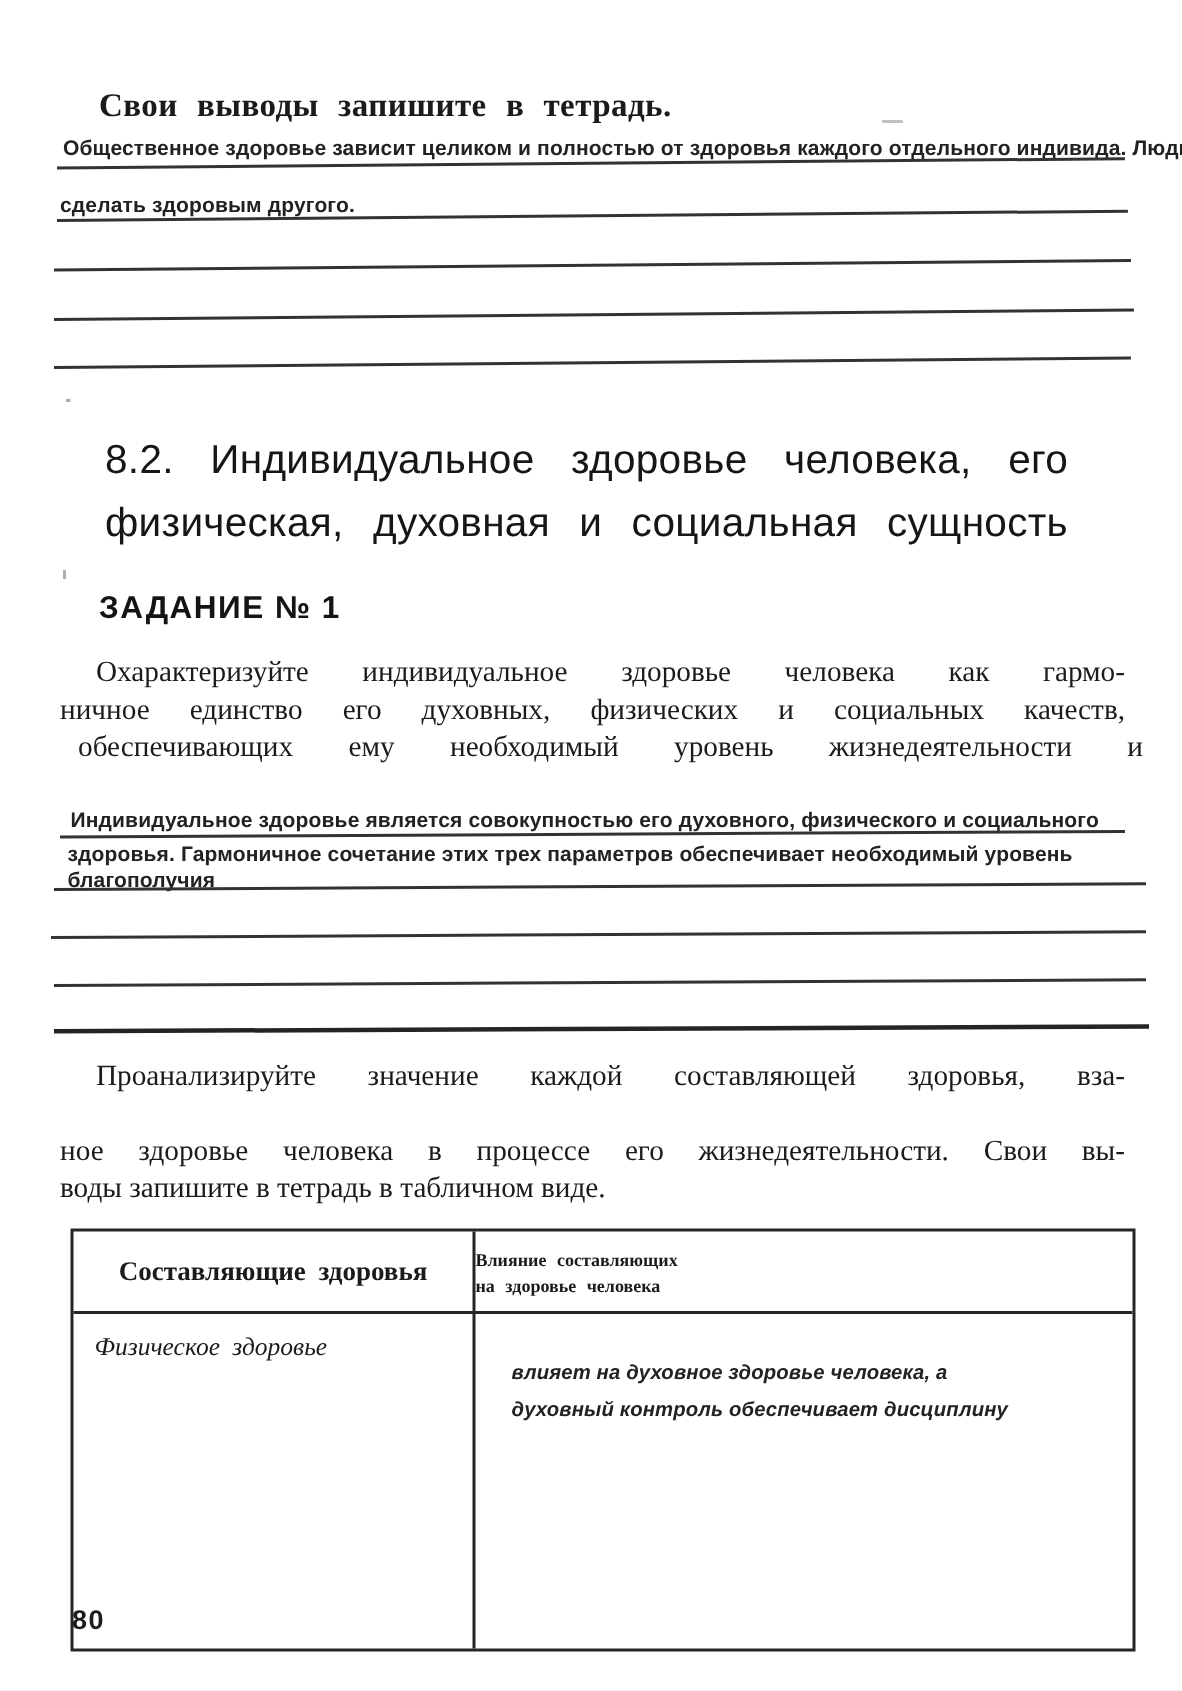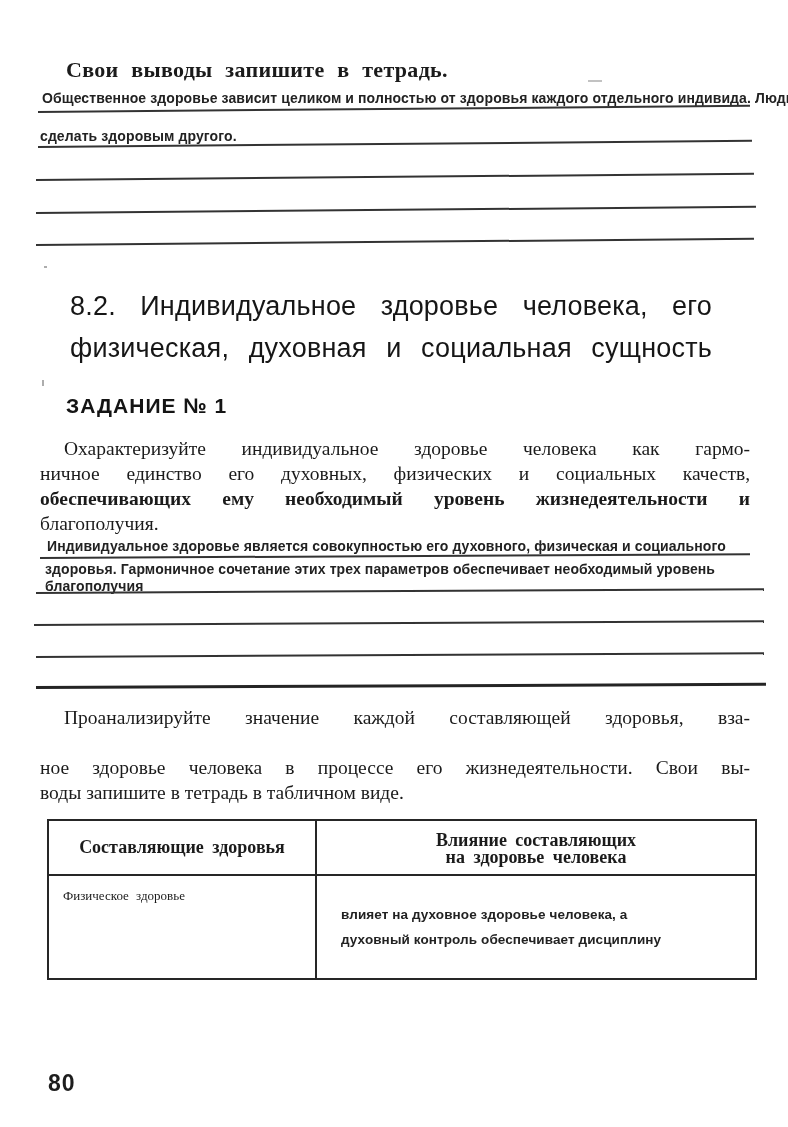--- a/index.html
+++ b/index.html
@@ -38,39 +38,39 @@
   }
   .pen-cell{font-size:13.5px;line-height:25px;}
   
   .rule{height:2px;background:#333;transform-origin:left center;}
   .tiltA{transform:rotate(-0.5deg);}
   .tiltB{transform:rotate(-0.3deg);}
   .rule-heavy{height:3px;background:#242424;transform:rotate(-0.25deg);transform-origin:left center;}
   
   .tbl{
     border:2px solid #262626;
-    width:710px;height:161px;
+    width:710px;height:282px;
     box-sizing:border-box;
     display:flex;flex-direction:column;
   }
   .tbl-header{display:flex;border-bottom:2px solid #262626;height:55px;box-sizing:border-box;}
   .tbl-body{display:flex;flex:1;}
   .col1{width:268px;box-sizing:border-box;border-right:2px solid #262626;}
   .col2{flex:1;box-sizing:border-box;}
   .th1{display:flex;align-items:center;justify-content:center;
        font-weight:700;font-size:18px;word-spacing:4px;}
-  .th2{display:flex;flex-direction:column;align-items:center;justify-content:center;
-       font-weight:700;font-size:18px;line-height:17px;word-spacing:4px;padding-top:2px;}
-  .td1{padding:12px 8px 0 14px;font-size:13px;word-spacing:4px;}
-  .td2{padding:26px 0 0 24px;}
+  .th2{display:flex;flex-direction:column;align-items:flex-start;justify-content:center;
+       font-weight:700;font-size:12px;line-height:17px;word-spacing:4px;padding-top:2px;}
+  .td1{padding:12px 8px 0 14px;font-size:17px;word-spacing:4px;font-style:italic;}
+  .td2{padding:26px 0 0 24px;font-style:italic;}
   
   .artifact{background:#777;}
   .pagenum{
     font-family:"Liberation Sans","DejaVu Sans",sans-serif;
-    font-size:23px;font-weight:600;color:#1d1d1d;letter-spacing:1px;
+    font-size:18px;font-weight:600;color:#1d1d1d;letter-spacing:1px;
   }
 </style>
 </head>
 <body>
 
 <div class="page">
 
   <div class="abs print intro-prompt" style="left:66px;top:57px;">Свои выводы запишите в тетрадь.</div>
 
   <div class="abs pen" style="left:42px;top:90px;">Общественное здоровье зависит целиком и полностью от здоровья каждого отдельного индивида. Люди</div>
@@ -86,24 +86,23 @@
   <div class="abs artifact" style="left:44px;top:266px;width:3px;height:2px;opacity:.6;"></div>
   <div class="abs artifact" style="left:42px;top:380px;width:2px;height:6px;opacity:.6;"></div>
 
   <div class="abs heading-line" style="left:70px;top:291px;">8.2. Индивидуальное здоровье человека, его</div>
   <div class="abs heading-line" style="left:70px;top:333px;">физическая, духовная и социальная сущность</div>
 
   <div class="abs task-label" style="left:66px;top:394px;">ЗАДАНИЕ № 1</div>
 
   <div class="abs print para-line jline indent" style="left:40px;top:436px;">Охарактеризуйте индивидуальное здоровье человека как гармо-</div>
   <div class="abs print para-line jline" style="left:40px;top:461px;">ничное единство его духовных, физических и социальных качеств,</div>
-  <div class="abs print para-line jline" style="left:40px;top:486px;font-weight:bold;">обеспечивающих ему необходимый уровень жизнедеятельности и</div>
-  <div class="abs print para-line" style="left:40px;top:511px;">благополучия.</div>
+  <div class="abs print para-line jline" style="left:52px;top:486px;">обеспечивающих ему необходимый уровень жизнедеятельности и</div>
 
-  <div class="abs pen" style="left:47px;top:538px;">Индивидуальное здоровье является совокупностью его духовного, физическая и социального</div>
+  <div class="abs pen" style="left:47px;top:538px;">Индивидуальное здоровье является совокупностью его духовного, физического и социального</div>
   <div class="abs pen" style="left:45px;top:561px;">здоровья. Гармоничное сочетание этих трех параметров обеспечивает необходимый уровень</div>
   <div class="abs pen" style="left:45px;top:578px;">благополучия</div>
 
   <div class="abs rule tiltB" style="left:40px;top:557px;width:710px;"></div>
   <div class="abs rule tiltB" style="left:36px;top:592px;width:728px;"></div>
   <div class="abs rule tiltB" style="left:34px;top:624px;width:730px;"></div>
   <div class="abs rule tiltB" style="left:36px;top:656px;width:728px;"></div>
 
   <div class="abs rule-heavy" style="left:36px;top:686px;width:730px;"></div>
 

